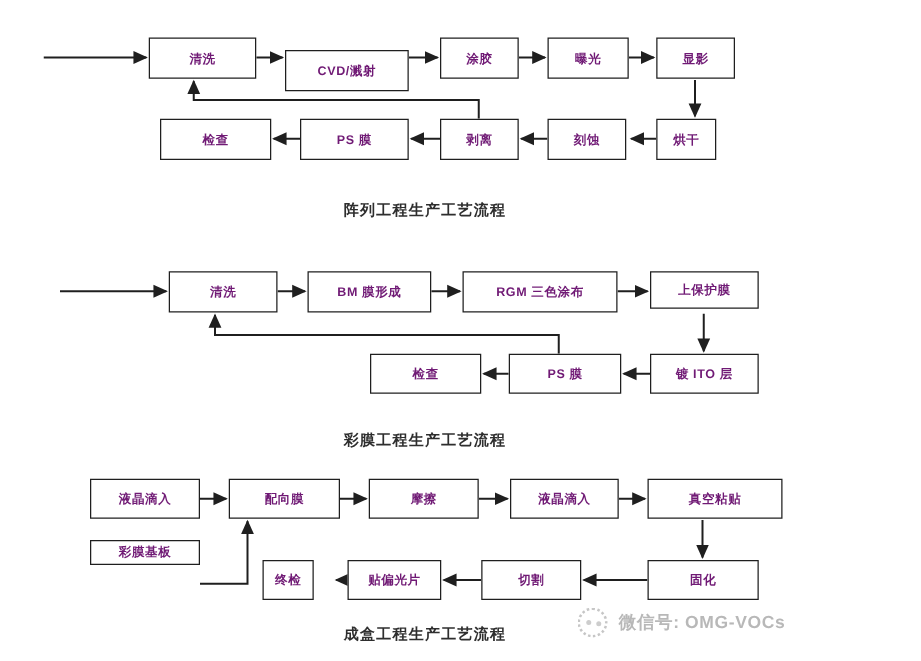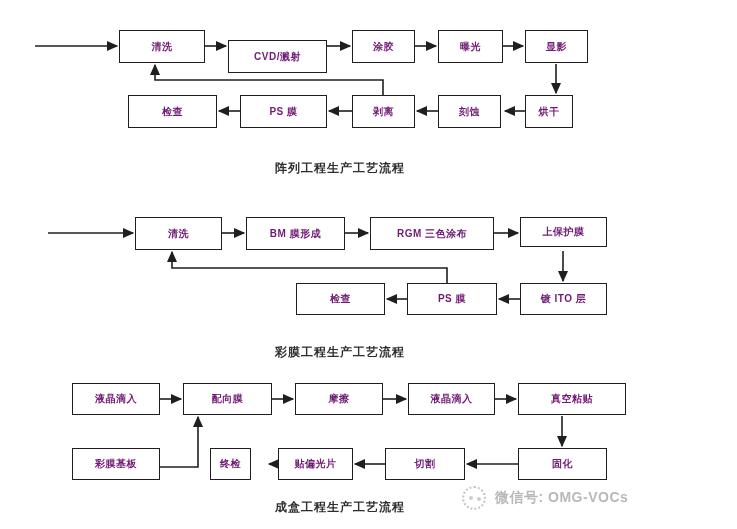--- a/index.html
+++ b/index.html
@@ -100,21 +100,21 @@
     <div class="box" style="left:520px;top:283px;width:87px;height:32px">镀 ITO 层</div>
     <div class="chart-title" style="top:344px">彩膜工程生产工艺流程</div>
   </section>
 
   <section>
     <div class="box" style="left:72px;top:383px;width:88px;height:32px">液晶滴入</div>
     <div class="box" style="left:183px;top:383px;width:89px;height:32px">配向膜</div>
     <div class="box" style="left:295px;top:383px;width:88px;height:32px">摩擦</div>
     <div class="box" style="left:408px;top:383px;width:87px;height:32px">液晶滴入</div>
     <div class="box" style="left:518px;top:383px;width:108px;height:32px">真空粘贴</div>
-    <div class="box" style="left:72px;top:448px;width:88px;height:32px">彩膜基板</div>
+    <div class="box" style="left:72px;top:432px;width:88px;height:20px">彩膜基板</div>
     <div class="box" style="left:210px;top:448px;width:41px;height:32px">终检</div>
     <div class="box" style="left:278px;top:448px;width:75px;height:32px">贴偏光片</div>
     <div class="box" style="left:385px;top:448px;width:80px;height:32px">切割</div>
     <div class="box" style="left:518px;top:448px;width:89px;height:32px">固化</div>
     <div class="chart-title" style="top:499px">成盒工程生产工艺流程</div>
   </section>
 
   <div class="watermark">
     <span class="wechat-icon"></span>
     <span>微信号: OMG-VOCs</span>

